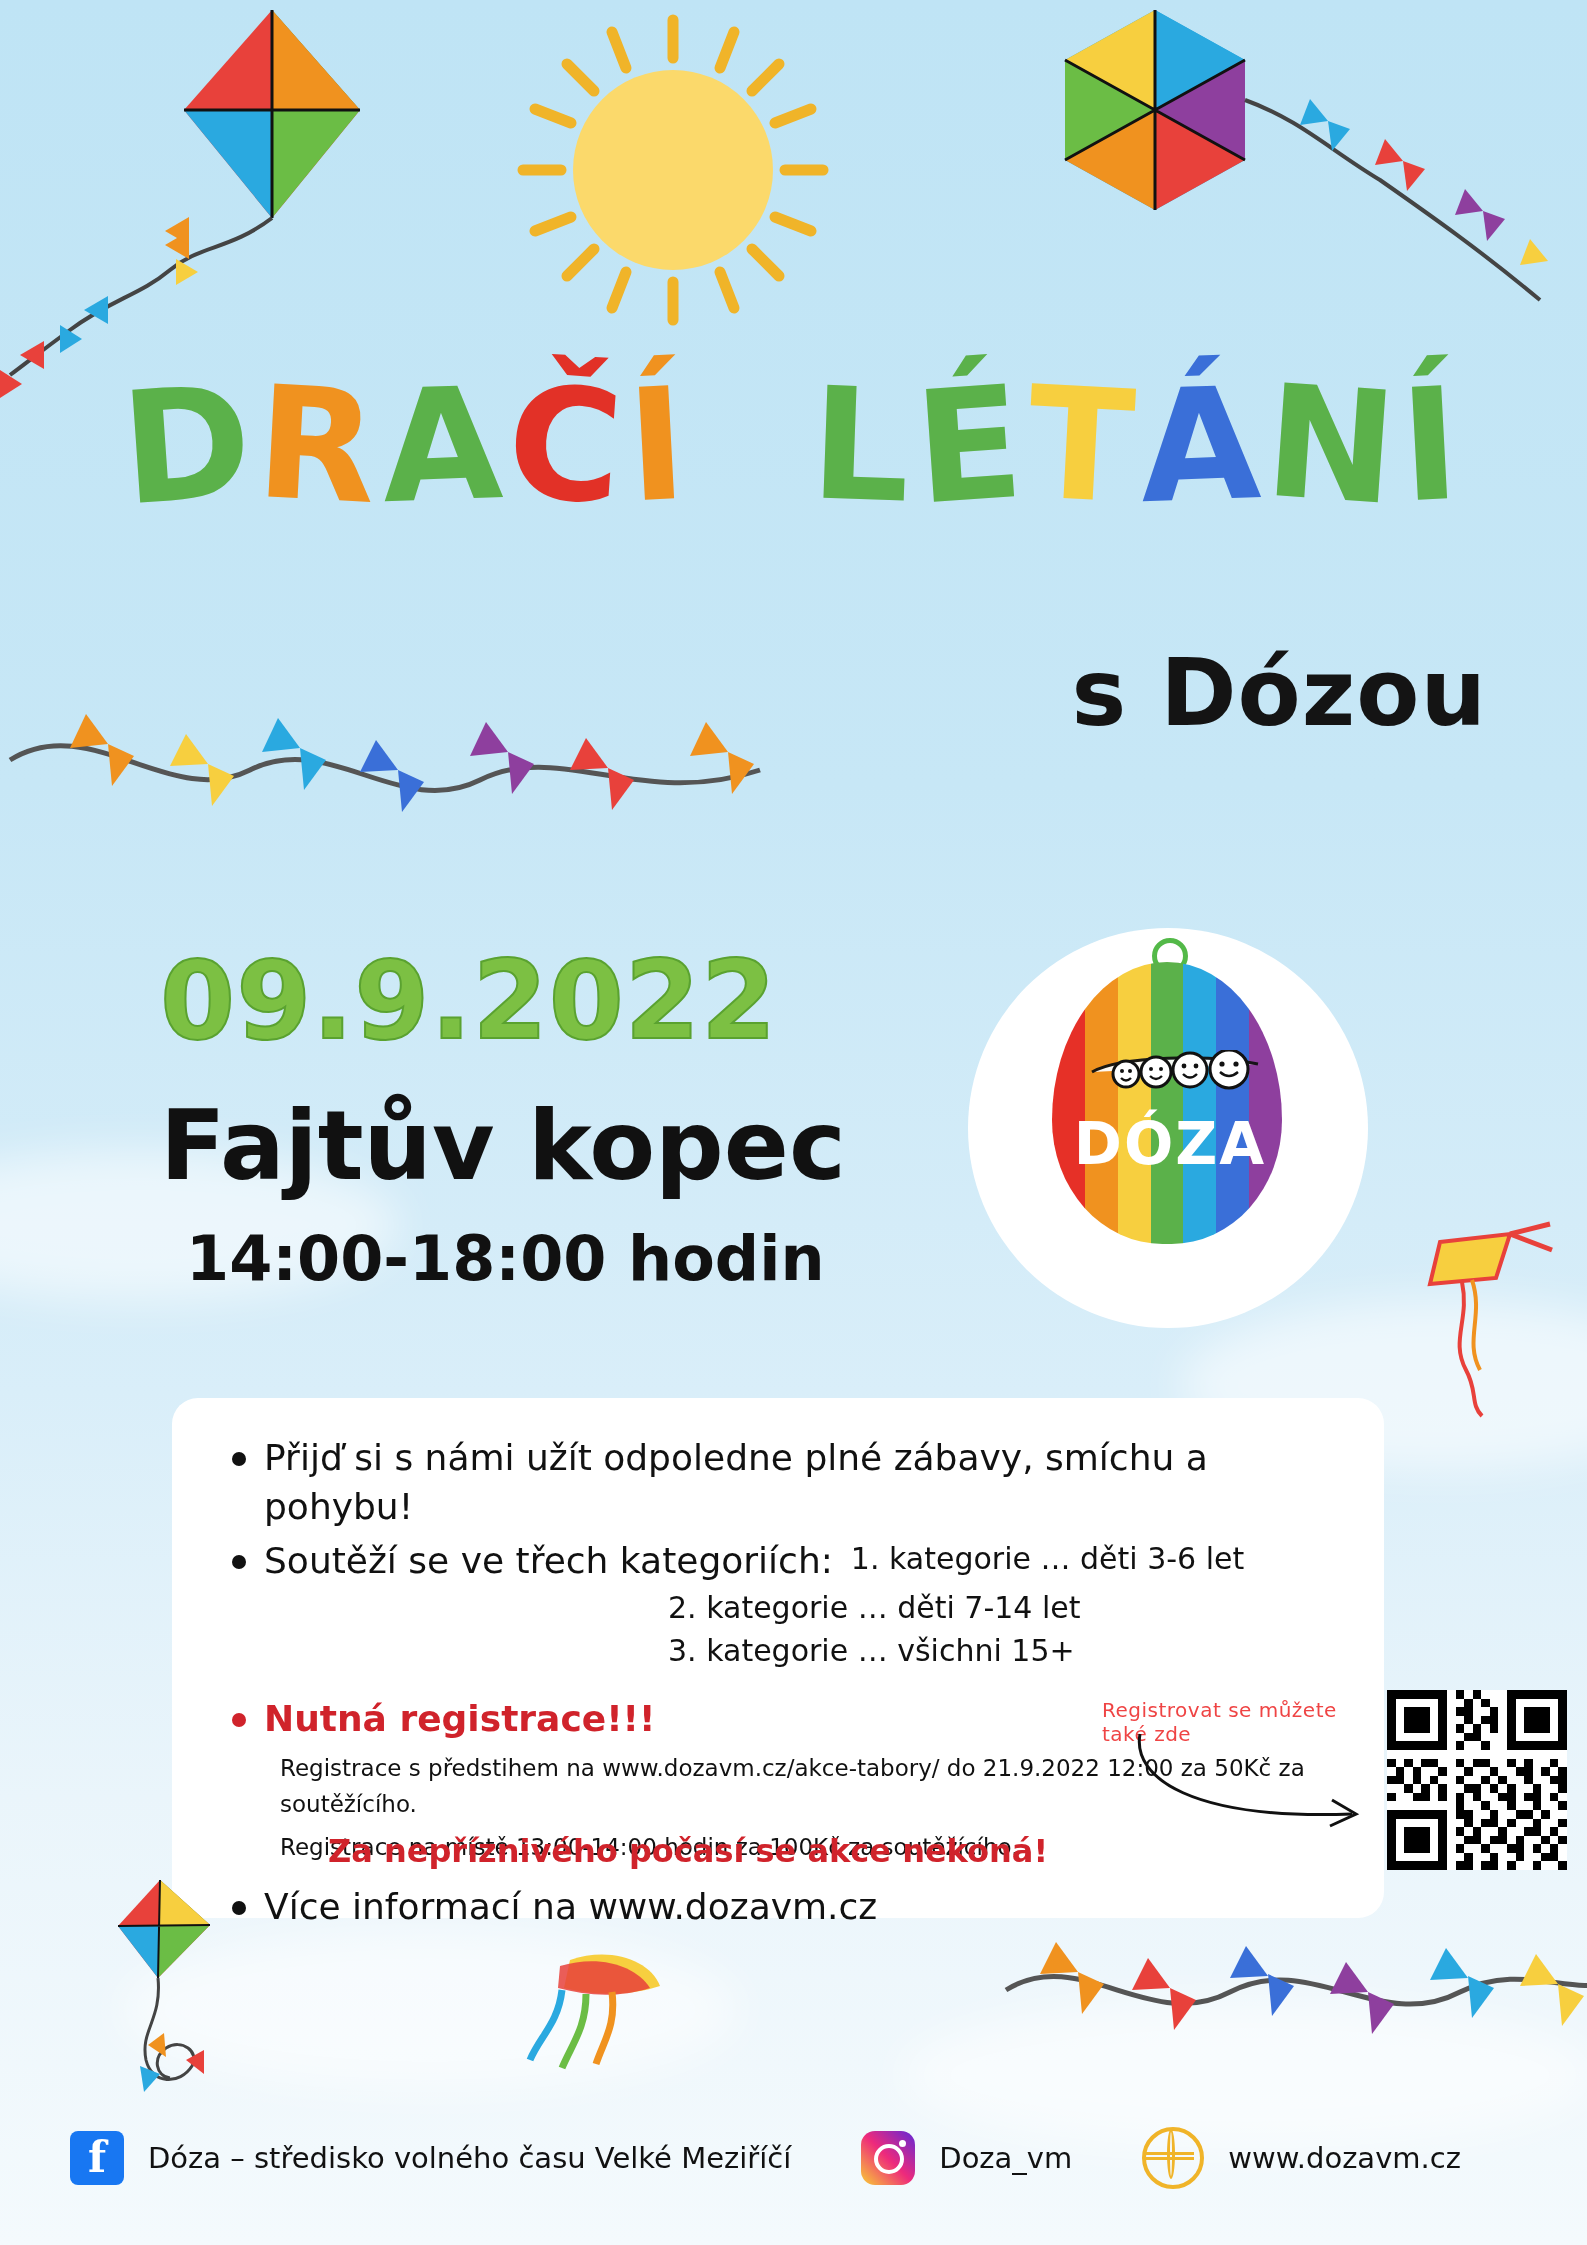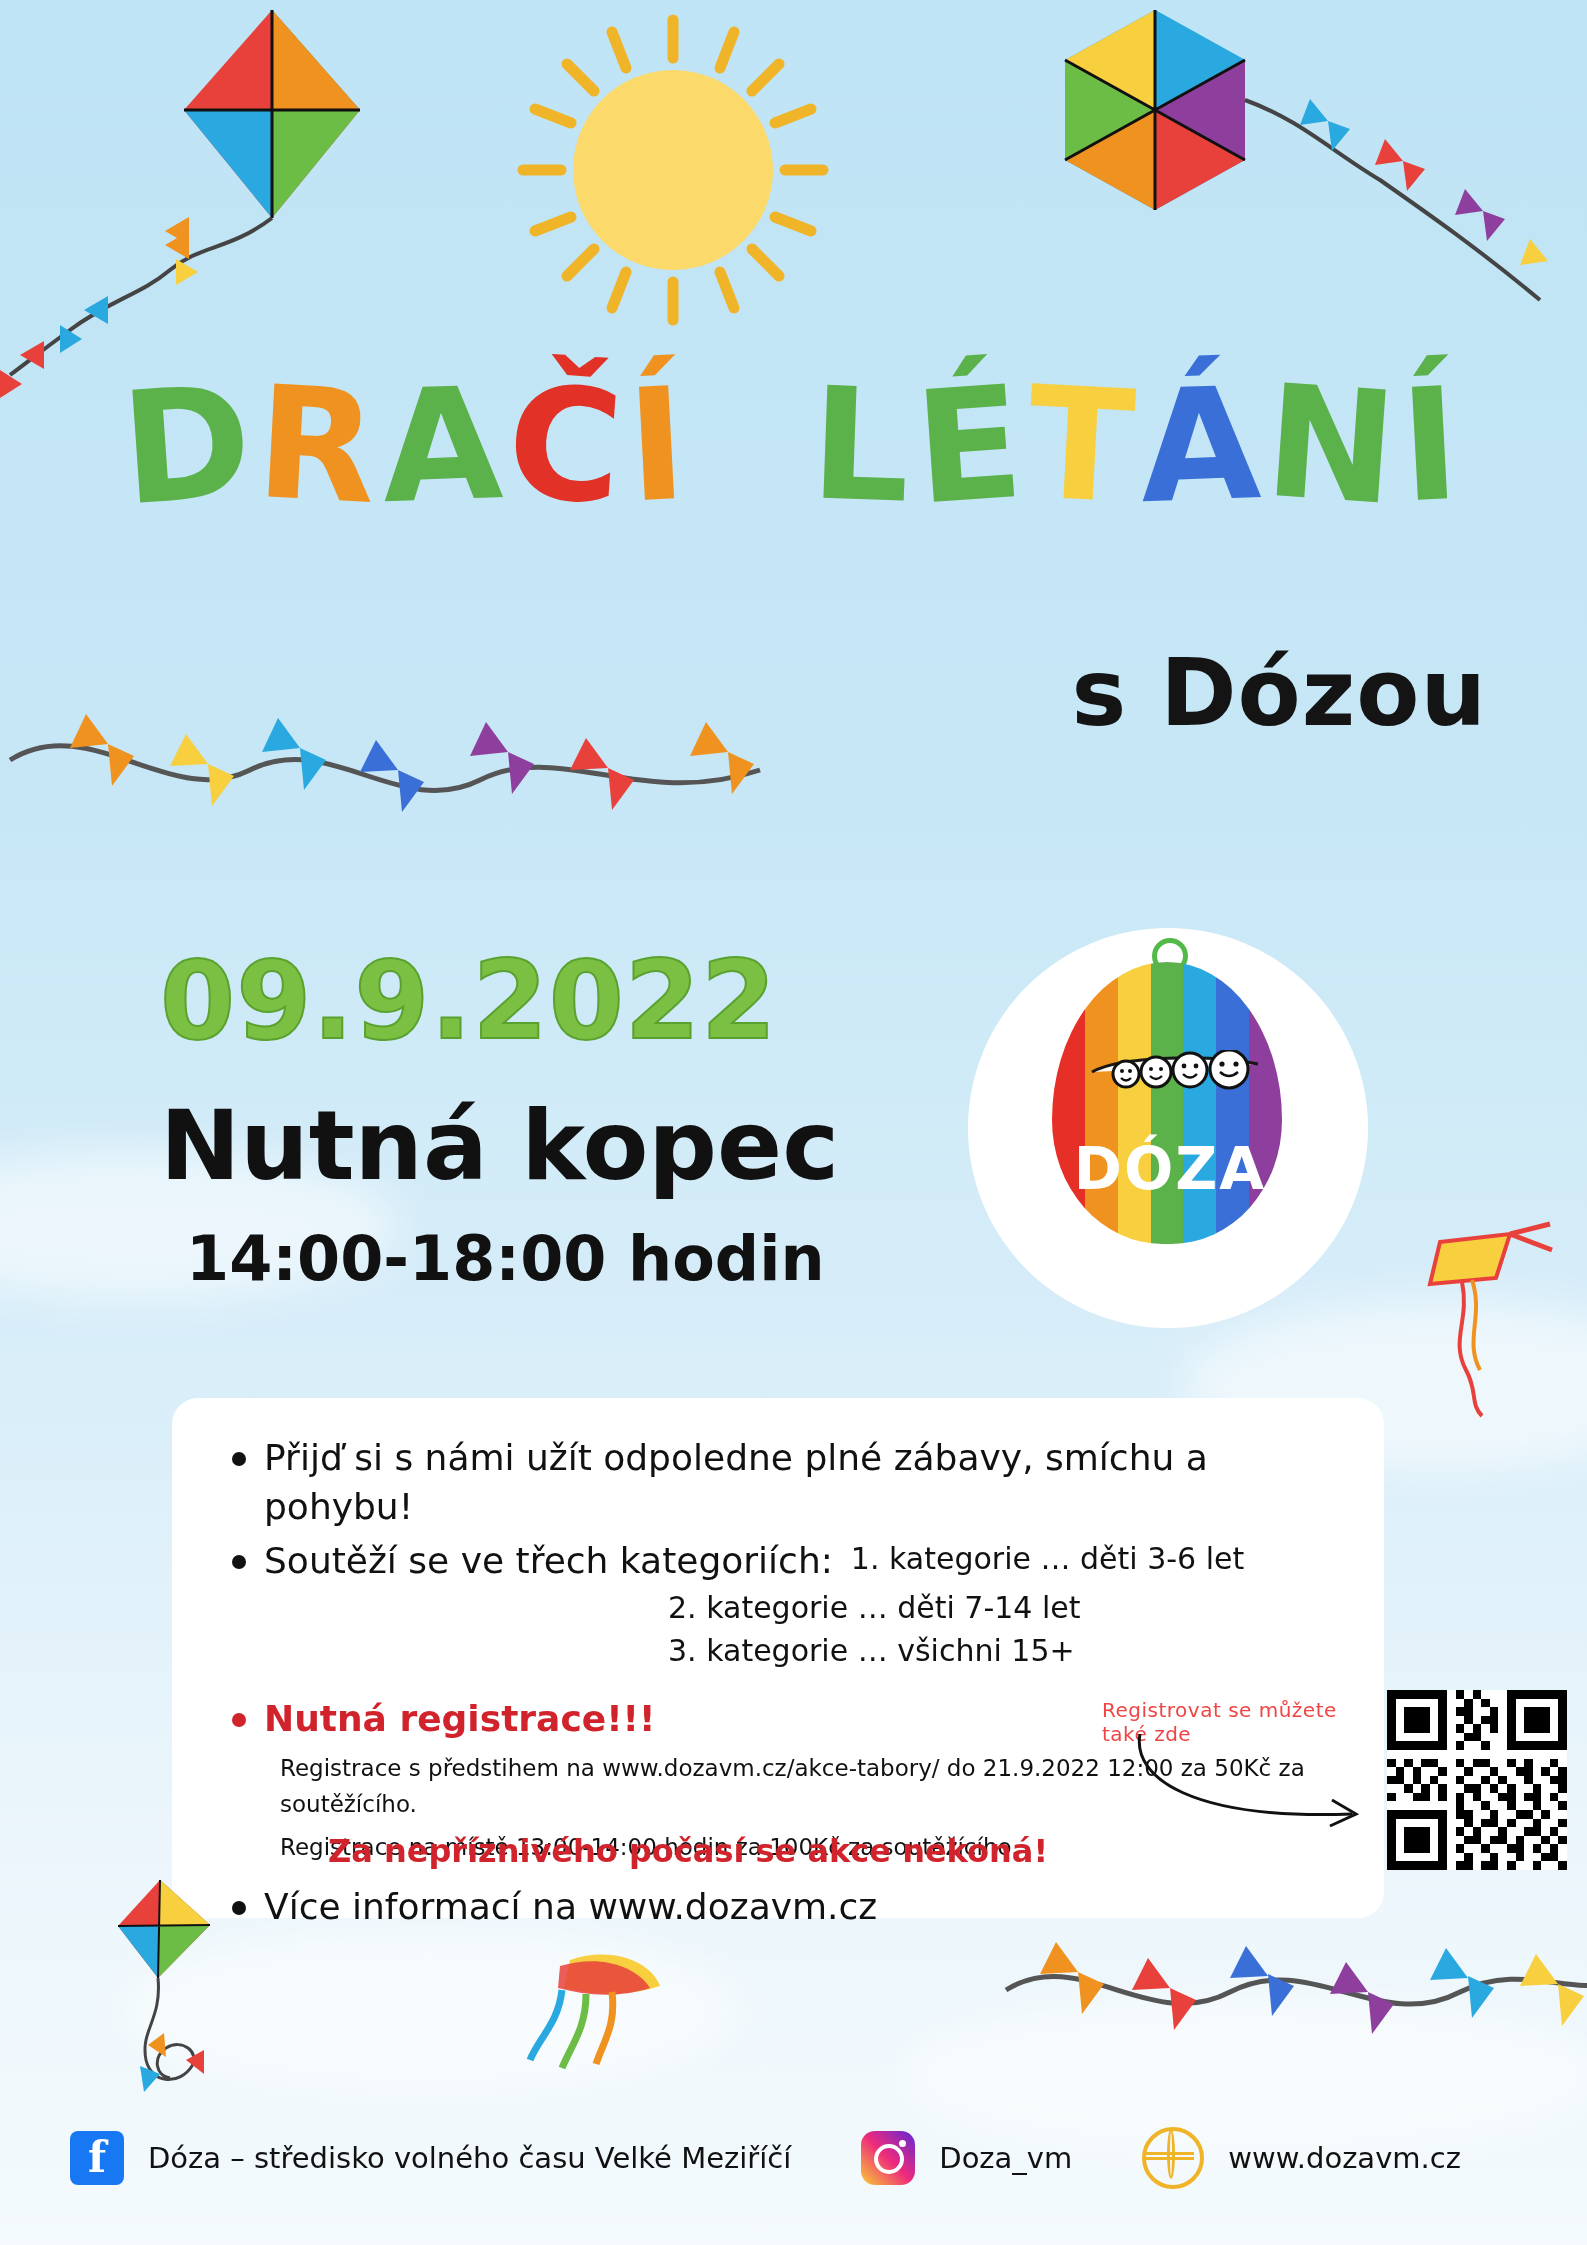--- a/index.html
+++ b/index.html
@@ -126,21 +126,20 @@
     position: absolute;
     left: 1060px;
     top: 1110px;
     width: 220px;
     text-align: center;
     font-family: "DejaVu Sans", sans-serif;
     font-weight: bold;
     font-size: 58px;
     color: #ffffff;
     letter-spacing: 2px;
-    margin-top: 25px;
   }
   .smiles {
     position: absolute;
     left: 1090px;
     top: 1050px;
     width: 170px;
     height: 44px;
   }
 
   
@@ -399,21 +398,21 @@
       <path d="M398 70 l26 12 l-22 30 Z" fill="#3a6fd8"></path>
     <path d="M470 56 l16 -34 l22 30 Z" fill="#8e3f9e"></path>
       <path d="M508 52 l26 12 l-22 30 Z" fill="#8e3f9e"></path>
     <path d="M570 70 l16 -32 l22 30 Z" fill="#e8413b"></path>
       <path d="M608 68 l26 12 l-22 30 Z" fill="#e8413b"></path>
     <path d="M690 56 l16 -34 l22 30 Z" fill="#f0921f"></path>
       <path d="M728 52 l26 12 l-22 30 Z" fill="#f0921f"></path>
   </svg>
 
   <div class="date">09.9.2022</div>
-  <div class="place">Nutná kopec</div>
+  <div class="place">Fajtův kopec</div>
   <div class="time">14:00-18:00 hodin</div>
 
   <div class="logo-circle"></div>
   <div class="logo-hook"></div>
   <div class="logo-egg" id="logoEgg">
       <i style="background: rgb(230, 48, 39); width: 14.2857%;"></i>
       <i style="background: rgb(240, 146, 31); width: 14.2857%;"></i>
       <i style="background: rgb(247, 207, 63); width: 14.2857%;"></i>
       <i style="background: rgb(91, 177, 74); width: 14.2857%;"></i>
       <i style="background: rgb(42, 169, 224); width: 14.2857%;"></i>

